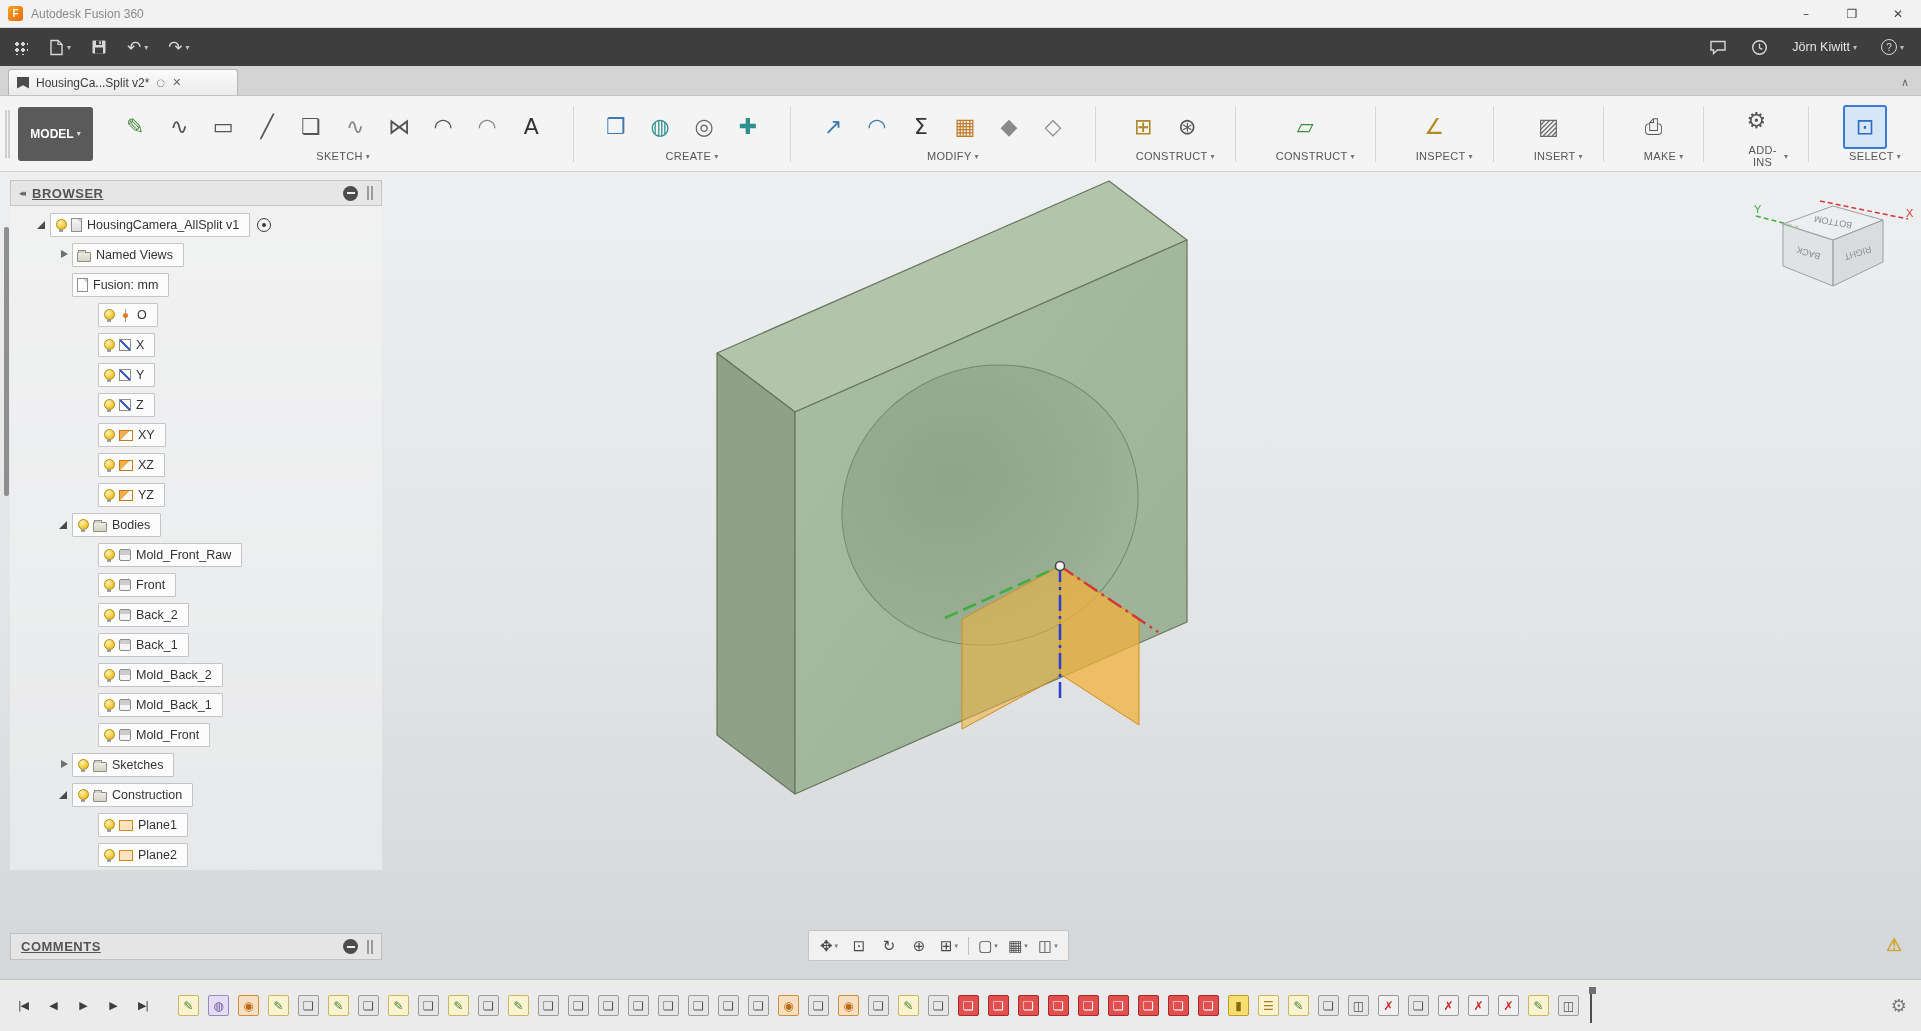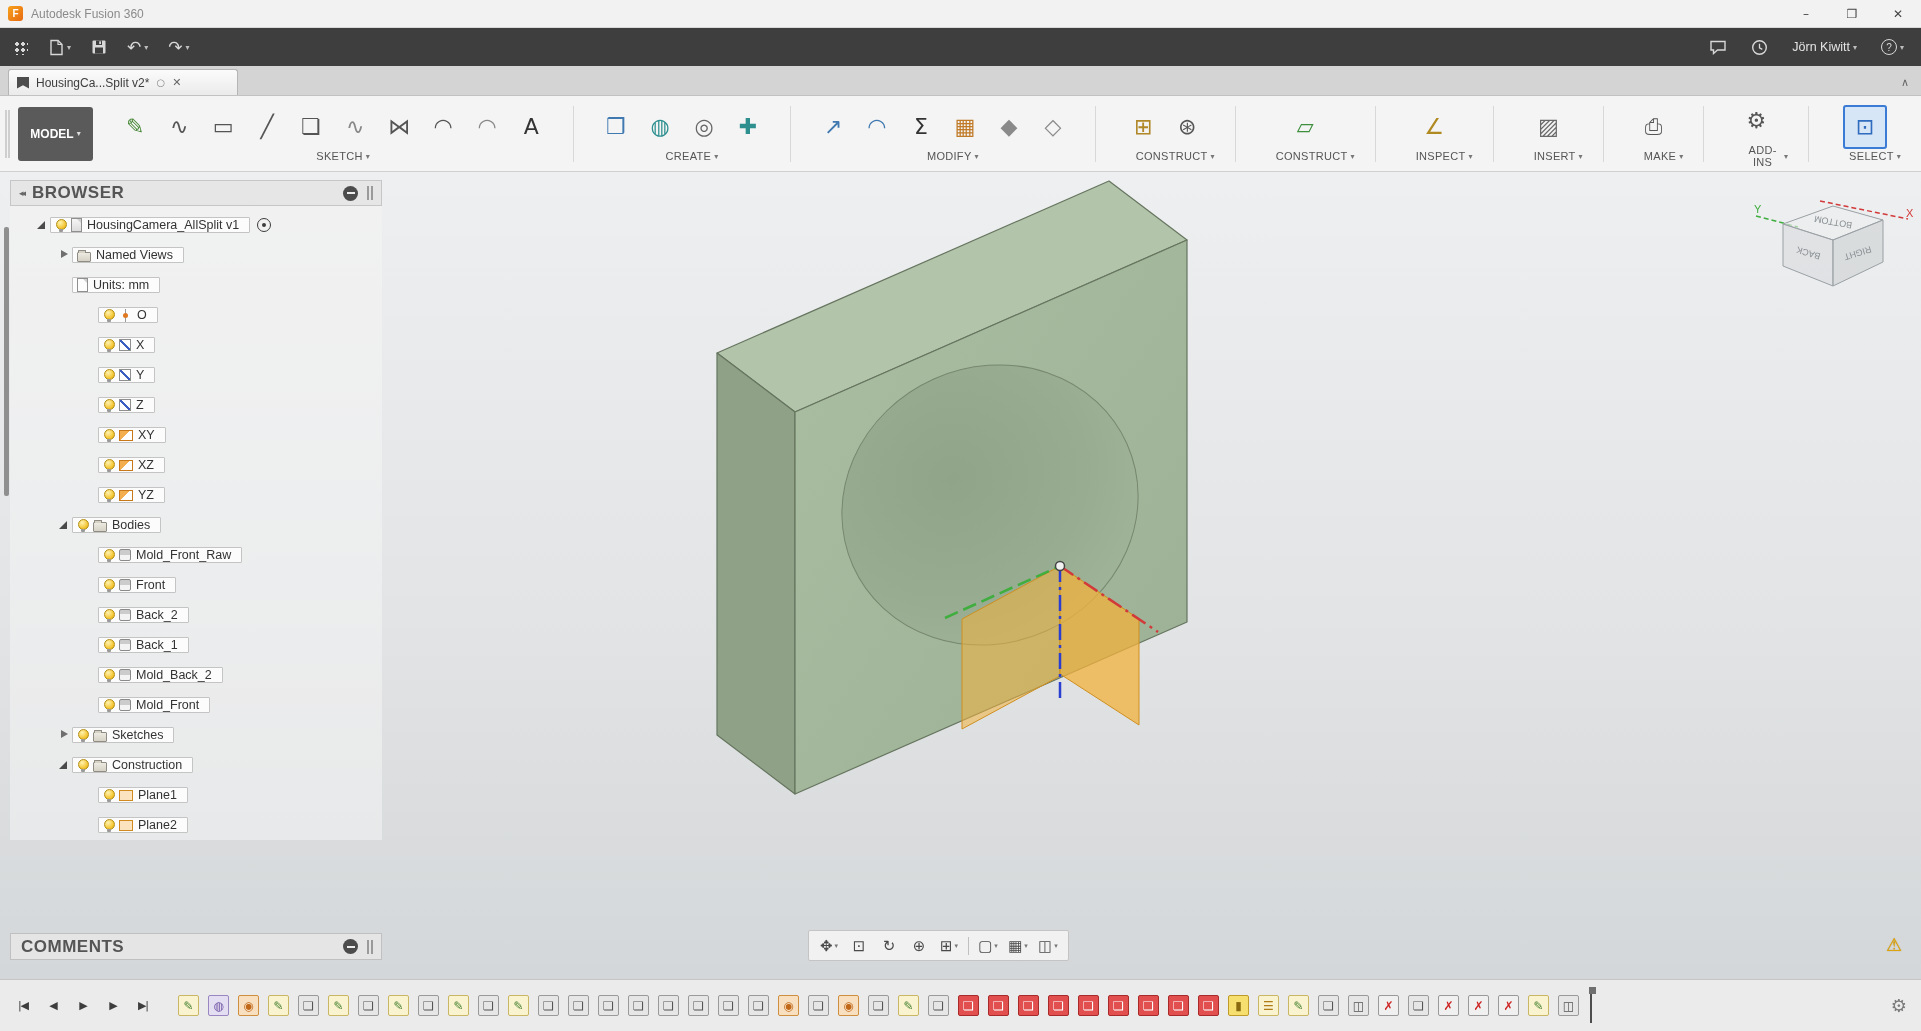--- a/index.html
+++ b/index.html
@@ -52,37 +52,37 @@
   
   .main { position:absolute; top:172px; left:0; width:1921px; height:807px; background:linear-gradient(180deg,#eeeff0 0%,#e2e4e5 55%,#d4d7d9 100%); overflow:hidden; }
   .scene { position:absolute; top:0; left:0; }
 
   
   .viewcube { position:absolute; top:14px; left:1748px; }
 
   
   .browser-panel { position:absolute; top:8px; left:10px; width:372px; background:rgba(244,244,244,0.55); }
   .panel-header { height:26px; background:rgba(228,228,228,0.9); border:1px solid #c6c6c6; display:flex; align-items:center; padding:0 8px; }
-  .panel-title { font-size:17px; font-weight:bold; color:#555; letter-spacing:.5px; margin-left:8px; }
+  .panel-title { font-size:13px; font-weight:bold; color:#555; letter-spacing:.5px; margin-left:8px;text-decoration:underline; }
   .collapse2 { font-size:9px; color:#666; letter-spacing:-2px; }
   .circ-btn { width:15px; height:15px; border-radius:50%; background:#4c4c4c; position:relative; margin-left:auto; }
   .circ-btn::after { content:""; position:absolute; left:3.5px; top:6.5px; width:8px; height:2px; background:#ededed; }
   .grip { width:6px; height:14px; border-left:2px solid #9a9a9a; border-right:2px solid #9a9a9a; margin-left:9px; }
   .bscroll { position:absolute; left:-6px; top:47px; width:5px; height:269px; background:#8f8f8f; border-radius:2px; }
 
   .tree { padding-top:4px; }
   .trow { height:30px; display:flex; align-items:center; }
   .trow.lvl0 { padding-left:24px; }
   .trow.lvl1 { padding-left:46px; }
   .trow.lvl2 { padding-left:72px; }
   .tri { width:16px; height:16px; position:relative; flex:none; }
   .tri.open::before { content:""; position:absolute; left:3px; top:4px; border-bottom:8px solid #4a4a4a; border-left:8px solid transparent; }
   .tri.closed::before { content:""; position:absolute; left:5px; top:3px; border-left:7px solid #6f6f6f; border-top:4.5px solid transparent; border-bottom:4.5px solid transparent; }
   .tri.leaf { visibility:hidden; }
-  .tbox { display:flex; align-items:center; gap:5px; background:rgba(253,253,253,0.92); border:1px solid #c4c4c4; border-radius:1px; padding:2px 10px 2px 4px; height:16px; }
+  .tbox { display:flex; align-items:center; gap:5px; background:rgba(253,253,253,0.92); border:1px solid #c4c4c4; border-radius:1px; padding:2px 10px 2px 4px; height:24px; }
   .tlabel { font-size:12.5px; color:#333; white-space:nowrap; }
 
   .bulb { width:11px; height:15px; position:relative; flex:none; }
   .bulb::before { content:""; position:absolute; left:1px; top:1px; width:9px; height:9px; border-radius:50%; background:radial-gradient(circle at 35% 30%,#fff3b0,#f4c430 65%,#cfa31d); border:1px solid #b28e14; }
   .bulb::after { content:""; position:absolute; left:3.5px; bottom:1px; width:4px; height:3px; background:#9a9a9a; border-radius:1px; }
 
   .ticon { flex:none; position:relative; }
   .ticon.folder { width:14px; height:10px; background:linear-gradient(#eceae2,#d6d2c6); border:1px solid #8f8c84; border-radius:1px; margin-top:3px; }
   .ticon.folder::before { content:""; position:absolute; top:-3px; left:0px; width:6px; height:2px; background:#d6d2c6; border:1px solid #8f8c84; border-bottom:none; border-radius:1px 1px 0 0; }
   .ticon.doc, .ticon.root { width:11px; height:14px; background:#fdfdfd; border:1px solid #8f8f8f; }
@@ -470,21 +470,21 @@
             <span class="tlabel">Named Views</span>
           </div>
 
         </div>
 
         <div class="trow lvl1">
           <span class="tri leaf"></span>
           <div class="tbox">
 
             <span class="ticon doc"></span>
-            <span class="tlabel">Units: mm</span>
+            <span class="tlabel">Fusion: mm</span>
           </div>
 
         </div>
 
 
         <div class="trow lvl2">
           <span class="tri leaf"></span>
           <div class="tbox">
             <span class="bulb on"></span>
             <span class="ticon origin"></span>
@@ -606,20 +606,29 @@
         <div class="trow lvl2">
           <span class="tri leaf"></span>
           <div class="tbox">
             <span class="bulb on"></span>
             <span class="ticon body"></span>
             <span class="tlabel">Mold_Back_2</span>
           </div>
 
         </div>
 
+        <div class="trow lvl2">
+          <span class="tri leaf"></span>
+          <div class="tbox">
+            <span class="bulb on"></span>
+            <span class="ticon body"></span>
+            <span class="tlabel">Mold_Back_1</span>
+          </div>
+
+        </div>
 
         <div class="trow lvl2">
           <span class="tri leaf"></span>
           <div class="tbox">
             <span class="bulb on"></span>
             <span class="ticon body"></span>
             <span class="tlabel">Mold_Front</span>
           </div>
 
         </div>

